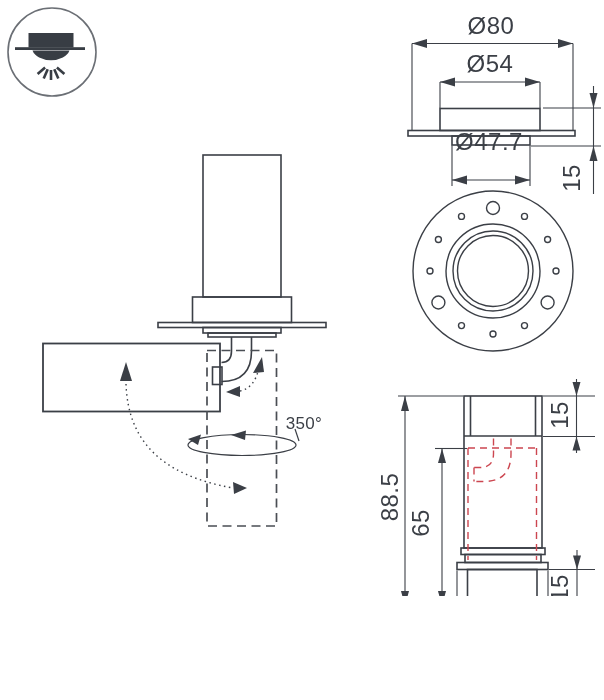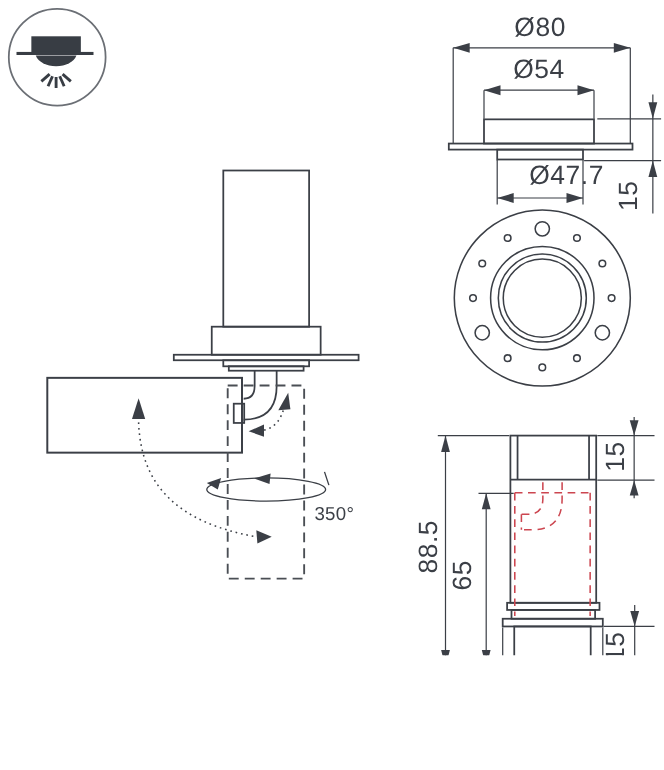--- a/index.html
+++ b/index.html
@@ -5,21 +5,21 @@
   html,body{margin:0;padding:0;background:#ffffff;}
   #stage{
     position:relative;width:604px;height:596px;background:#ffffff;overflow:hidden;
     font-family:"Liberation Sans","DejaVu Sans",sans-serif;color:#3b3f46;
   }
   #stage svg{position:absolute;left:0;top:0;}
   .dim-label{
     position:absolute;text-align:center;font-size:24px;letter-spacing:0.5px;
     color:#3b3f46;line-height:26px;white-space:nowrap;
   }
-  .dim-label.small{font-size:17px;letter-spacing:0.3px;margin-top:44px;}
+  .dim-label.small{font-size:17px;letter-spacing:0.3px;}
   .rot{transform:rotate(-90deg);transform-origin:center center;}
 </style>
 </head>
 <body>
 
 <div id="stage">
 
 <svg width="604" height="700" viewBox="0 0 604 700">
   <g fill="none" stroke="#3b3f46" stroke-width="1.6">
 
@@ -162,21 +162,21 @@
         <polygon points="536.5,647 522,642.5 522,651.5"></polygon>
         <polygon points="457,688 472,683.5 472,692.5"></polygon>
         <polygon points="548,688 533,683.5 533,692.5"></polygon>
       </g>
     </g>
   </g>
 </svg>
 
 <div class="dim-label" style="left:431px;top:13px;width:120px;">Ø80</div>
 <div class="dim-label" style="left:430px;top:51px;width:120px;text-align:center;">Ø54</div>
-<div class="dim-label" style="left:429px;top:147px;width:120px;text-align:right;">Ø47.7</div>
+<div class="dim-label" style="left:429px;top:129px;width:120px;">Ø47.7</div>
 <div class="dim-label rot" style="left:552px;top:165px;width:40px;height:26px;">15</div>
 
 <div class="dim-label rot" style="left:355px;top:484px;width:70px;height:26px;">88.5</div>
 <div class="dim-label rot" style="left:396px;top:510px;width:50px;height:26px;">65</div>
 <div class="dim-label rot" style="left:540px;top:402px;width:40px;height:26px;">15</div>
 <div class="dim-label rot" style="left:540px;top:575px;width:40px;height:26px;">15</div>
 
 <div class="dim-label small" style="left:264px;top:411px;width:80px;">350°</div>
 
 </div>

